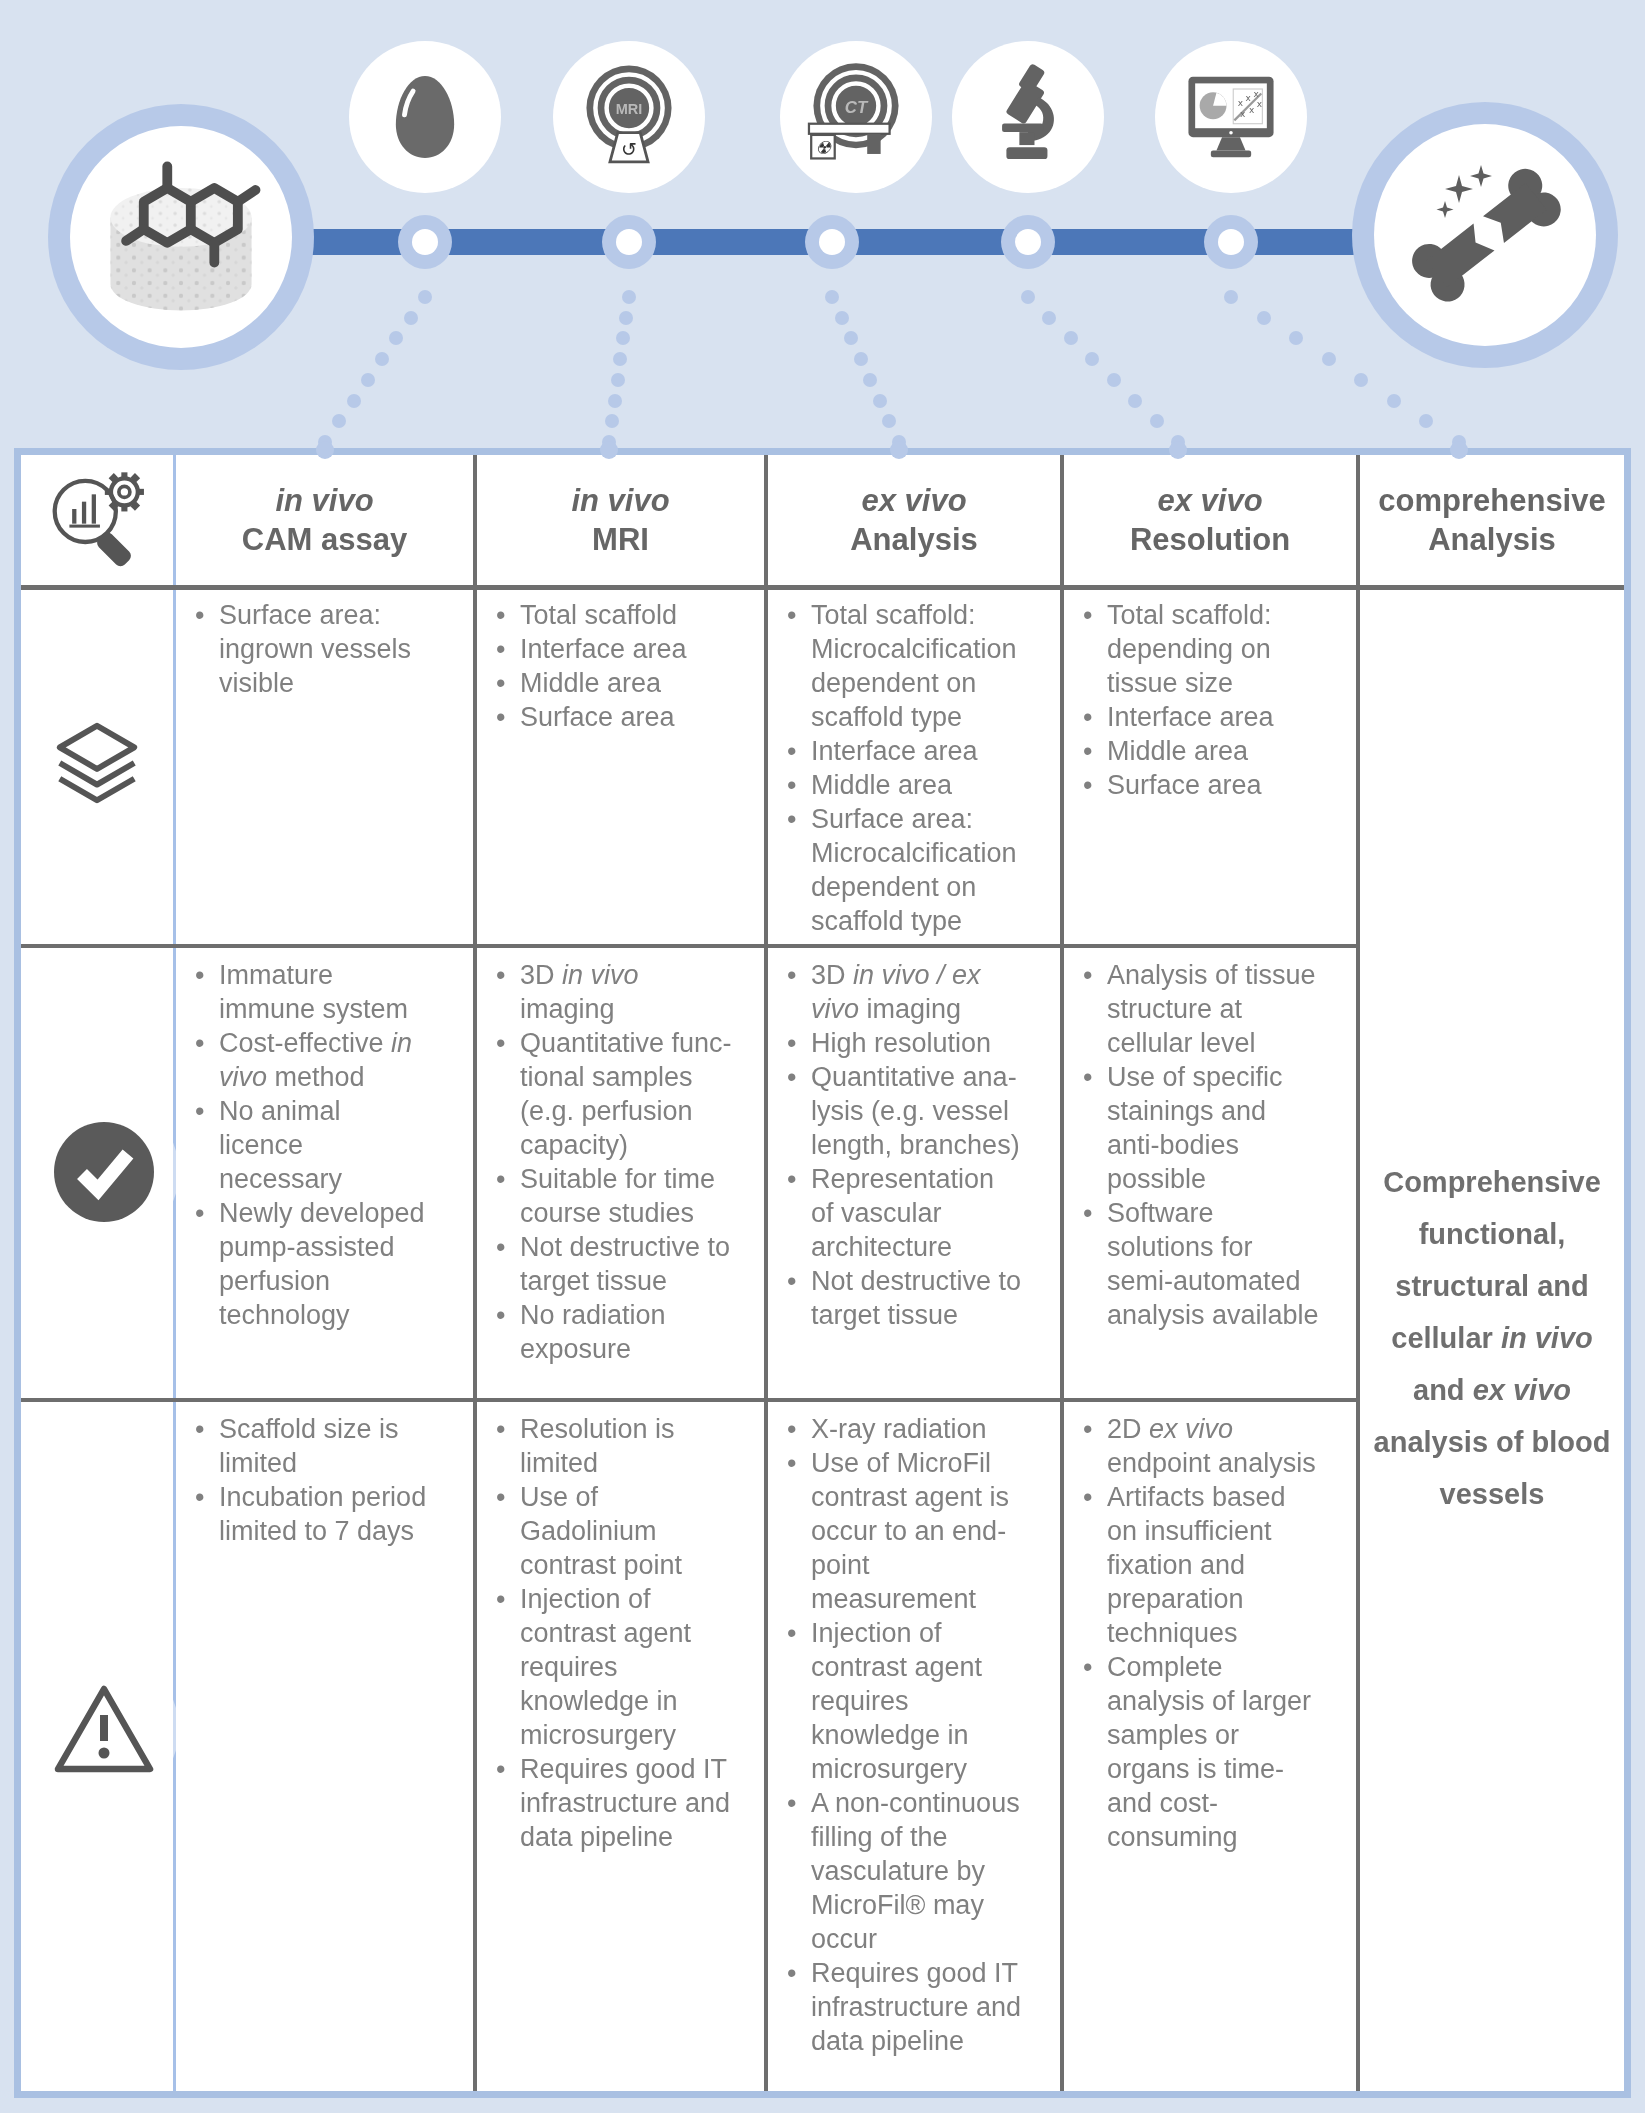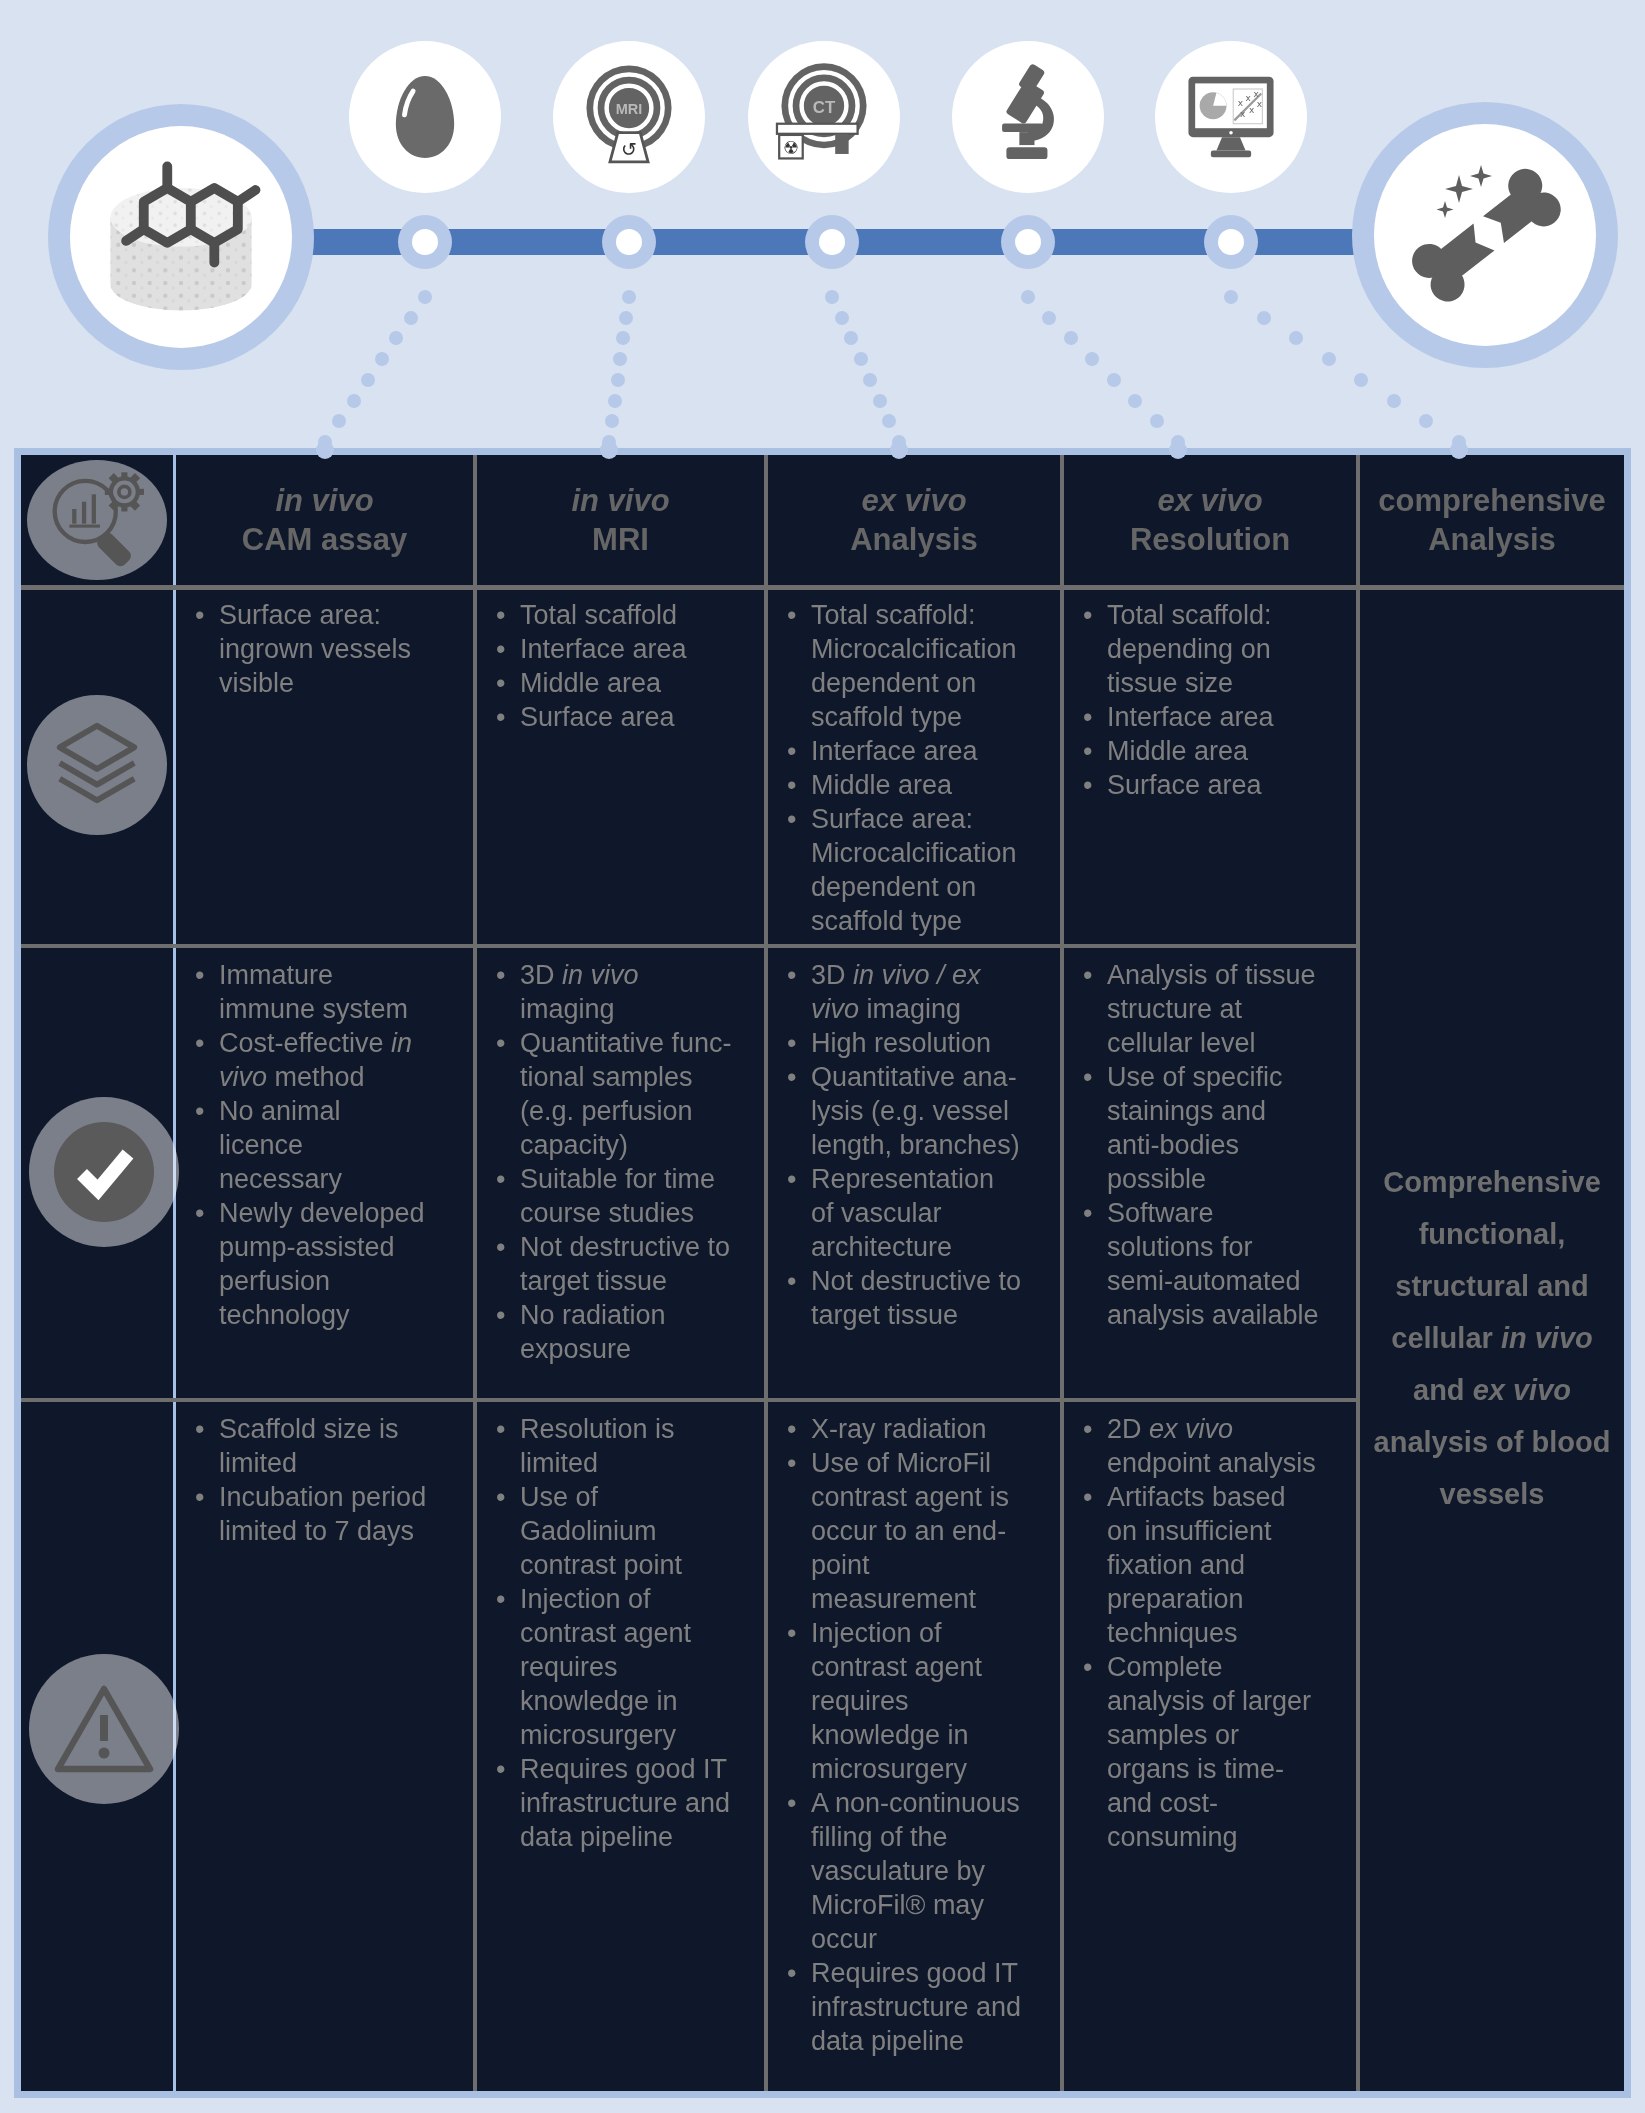--- a/index.html
+++ b/index.html
@@ -12,21 +12,21 @@
   .big-circle .inner{width:222px;height:222px;border-radius:50%;background:#fff;
               display:flex;align-items:center;justify-content:center;}
   .small-circle{position:absolute;width:152px;height:152px;border-radius:50%;background:#fff;
               display:flex;align-items:center;justify-content:center;z-index:3;}
   .node{position:absolute;width:54px;height:54px;border-radius:50%;background:#b7c9e8;top:215px;
         display:flex;align-items:center;justify-content:center;z-index:2;}
   .node .hole{width:26px;height:26px;border-radius:50%;background:#fff;}
   .tdot{position:absolute;border-radius:50%;background:#b7c9e8;z-index:0;}
   .bump{z-index:4;}
   
-  .table{position:absolute;left:14px;top:448px;width:1617px;height:1650px;background:#0f172a;
+  .table{position:absolute;left:14px;top:448px;width:1617px;height:1650px;background:#ffffff;
          border:7px solid #a9c0e2;box-sizing:border-box;z-index:2;}
   .vline,.hline{position:absolute;}
   .v-light{top:0;height:1636px;width:3px;background:#a6c0e8;}
   .v-dark{top:0;height:1636px;width:4px;background:#6e6e6e;}
   .h-dark{height:4px;background:#6e6e6e;}
   .hcell{position:absolute;top:0;height:130px;display:flex;flex-direction:column;
          align-items:center;justify-content:center;color:#666;font-size:31px;font-weight:bold;
          line-height:39px;text-align:center;}
   .hcell .h1{font-style:italic;}
   .hcell.no-italic .h1{font-style:normal;}
@@ -108,21 +108,21 @@
     <svg width="112" height="112" viewBox="0 0 100 100">
       <circle cx="50" cy="42" r="38" fill="#636363"></circle>
       <circle cx="50" cy="42" r="30" fill="none" stroke="#fff" stroke-width="4"></circle>
       <circle cx="50" cy="42" r="20" fill="none" stroke="#fff" stroke-width="4"></circle>
       <text x="50" y="47" font-size="13" font-weight="bold" fill="#b9b9b9" text-anchor="middle">MRI</text>
       <path d="M40,64 L60,64 L67,90 L33,90 Z" fill="#fff" stroke="#555" stroke-width="2.5"></path>
       <text x="50" y="85" font-size="17" fill="#333" text-anchor="middle">↺</text>
     </svg>
   </div>
 
-  <div class="small-circle" style="left:748px;top:41px;">
+  <div class="small-circle" style="left:780px;top:41px;font-style:italic;">
     <svg width="112" height="112" viewBox="0 0 100 100">
       <circle cx="50" cy="40" r="38" fill="#636363"></circle>
       <circle cx="50" cy="40" r="30" fill="none" stroke="#fff" stroke-width="4"></circle>
       <circle cx="50" cy="40" r="20" fill="none" stroke="#fff" stroke-width="4"></circle>
       <text x="50" y="46" font-size="15" font-weight="bold" fill="#b9b9b9" text-anchor="middle">CT</text>
       <rect x="8" y="56" width="72" height="9" fill="#fff" stroke="#555" stroke-width="2"></rect>
       <path d="M60,65 h12 v18 h-12 z" fill="#636363"></path>
       <rect x="10" y="66" width="21" height="21" fill="#fff" stroke="#555" stroke-width="2"></rect>
       <text x="20.5" y="83" font-size="16" fill="#333" text-anchor="middle">☢</text>
     </svg>

